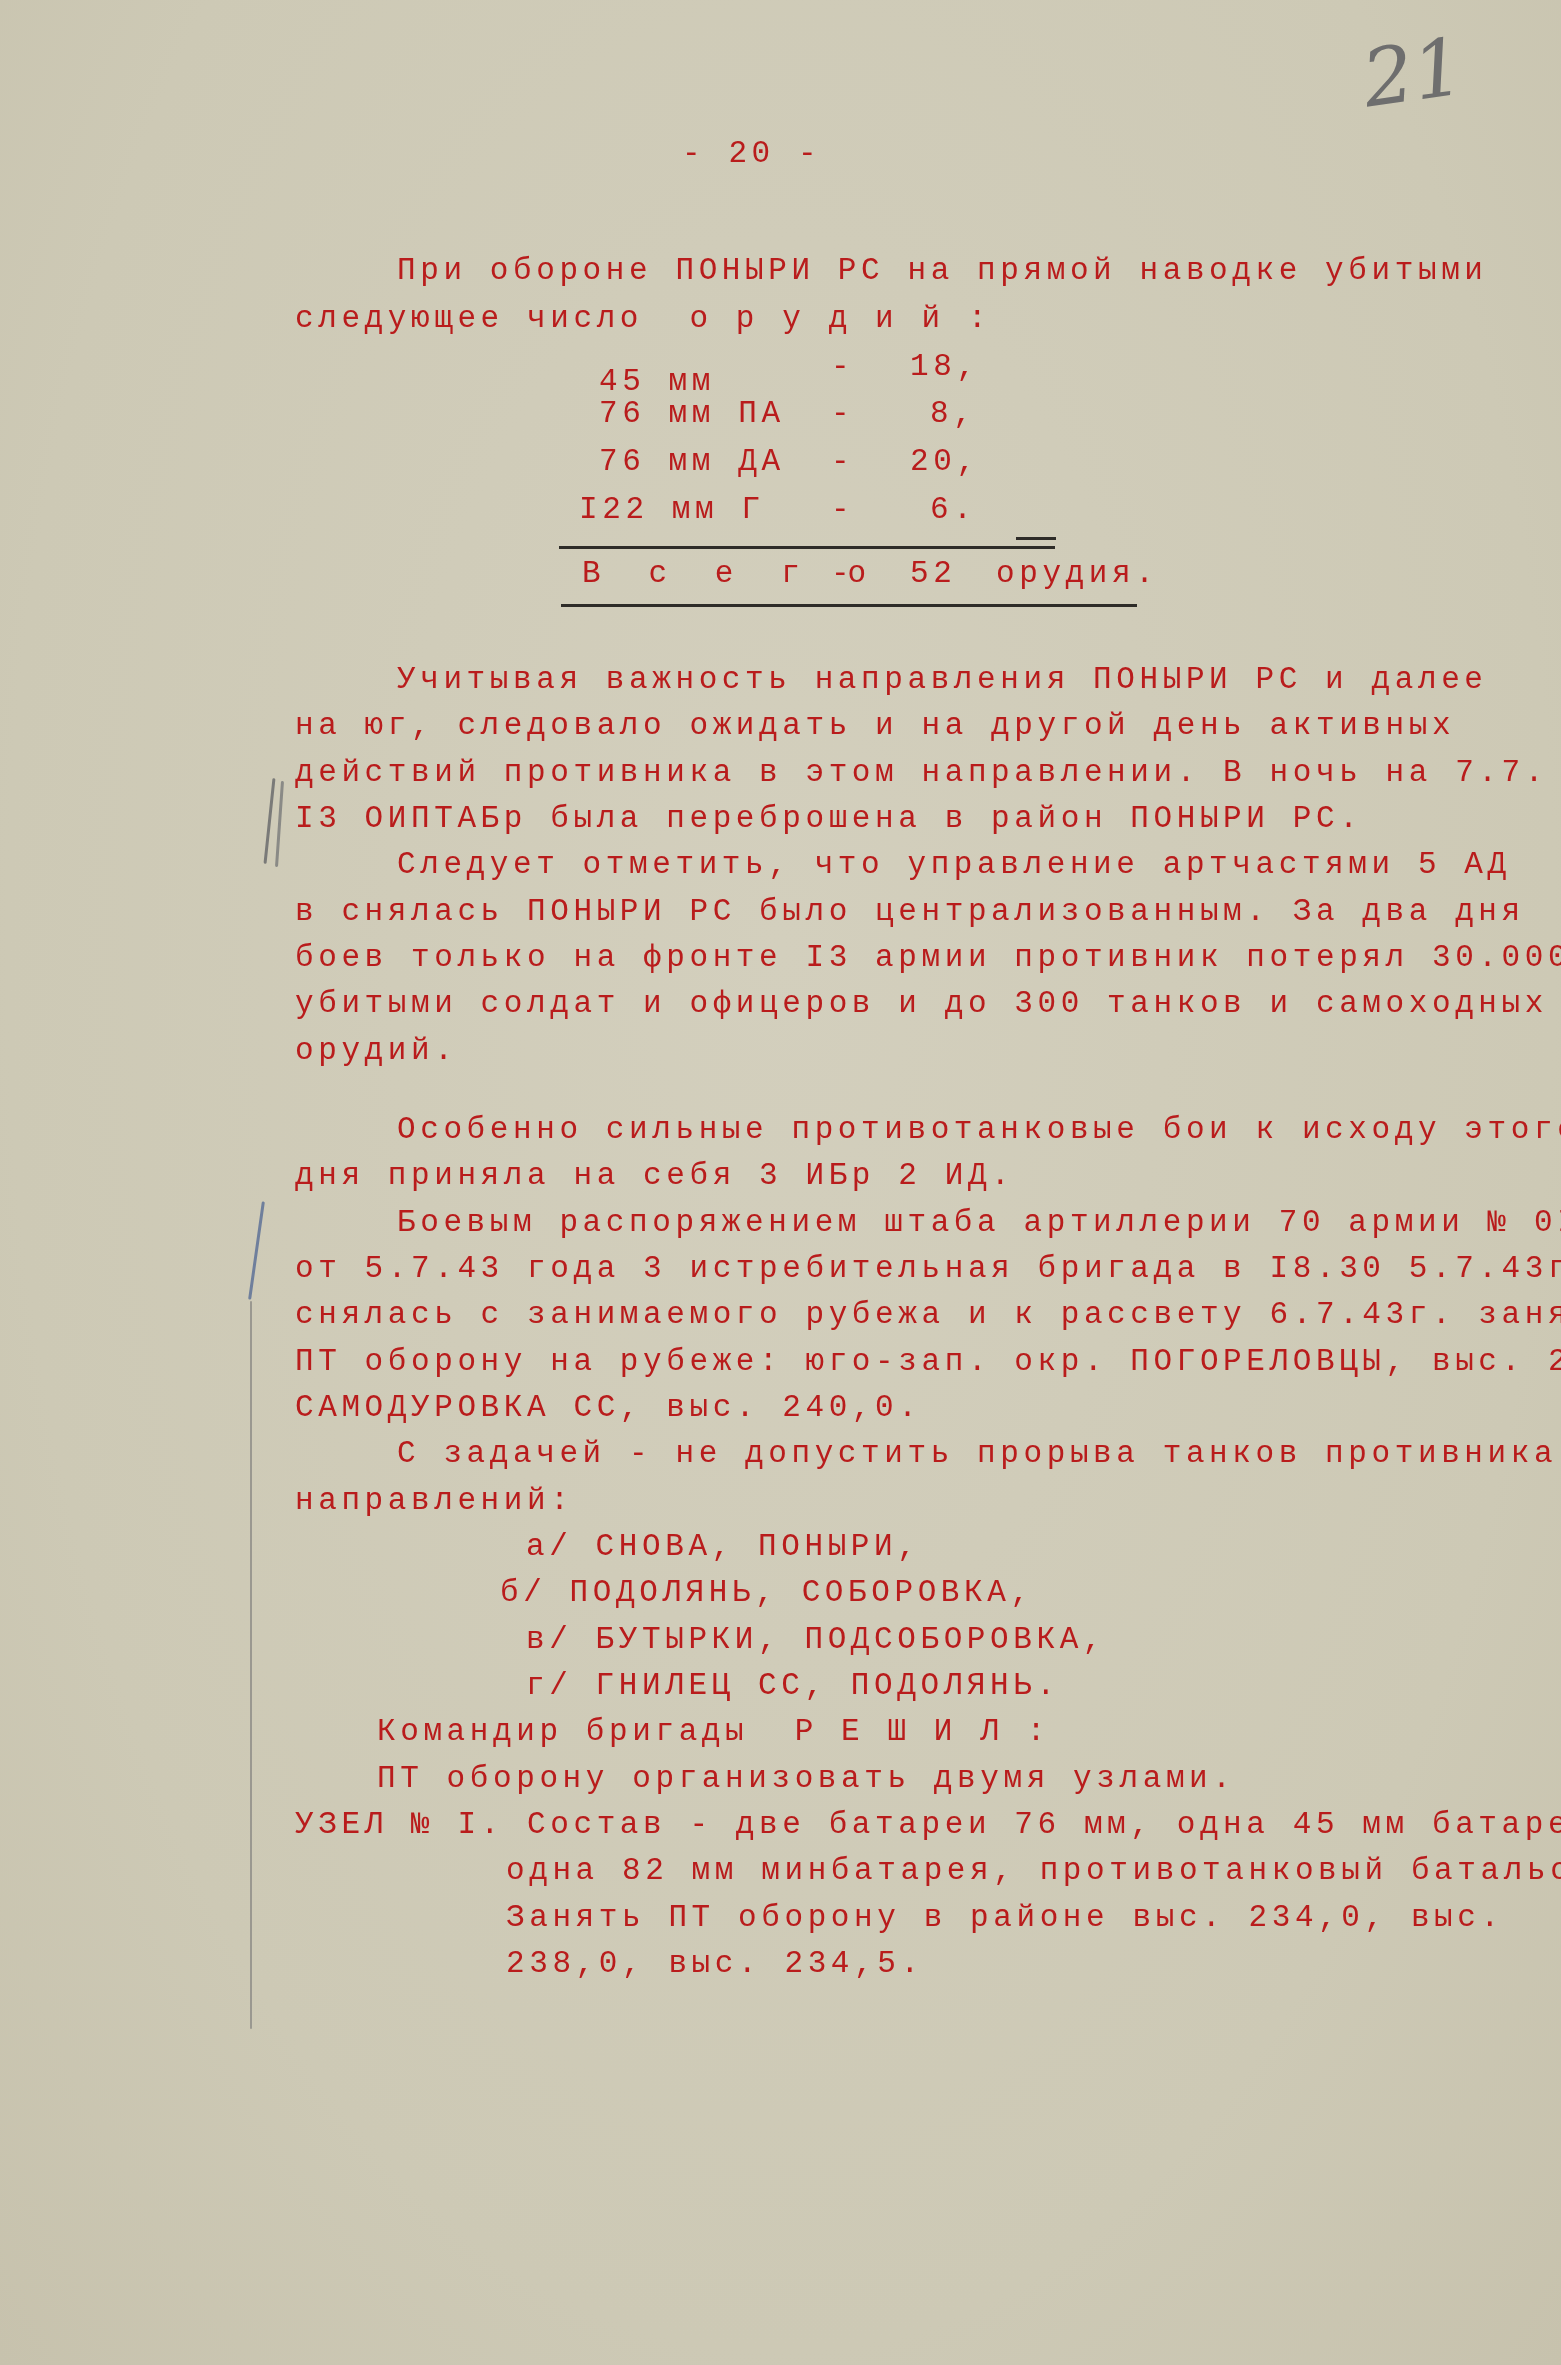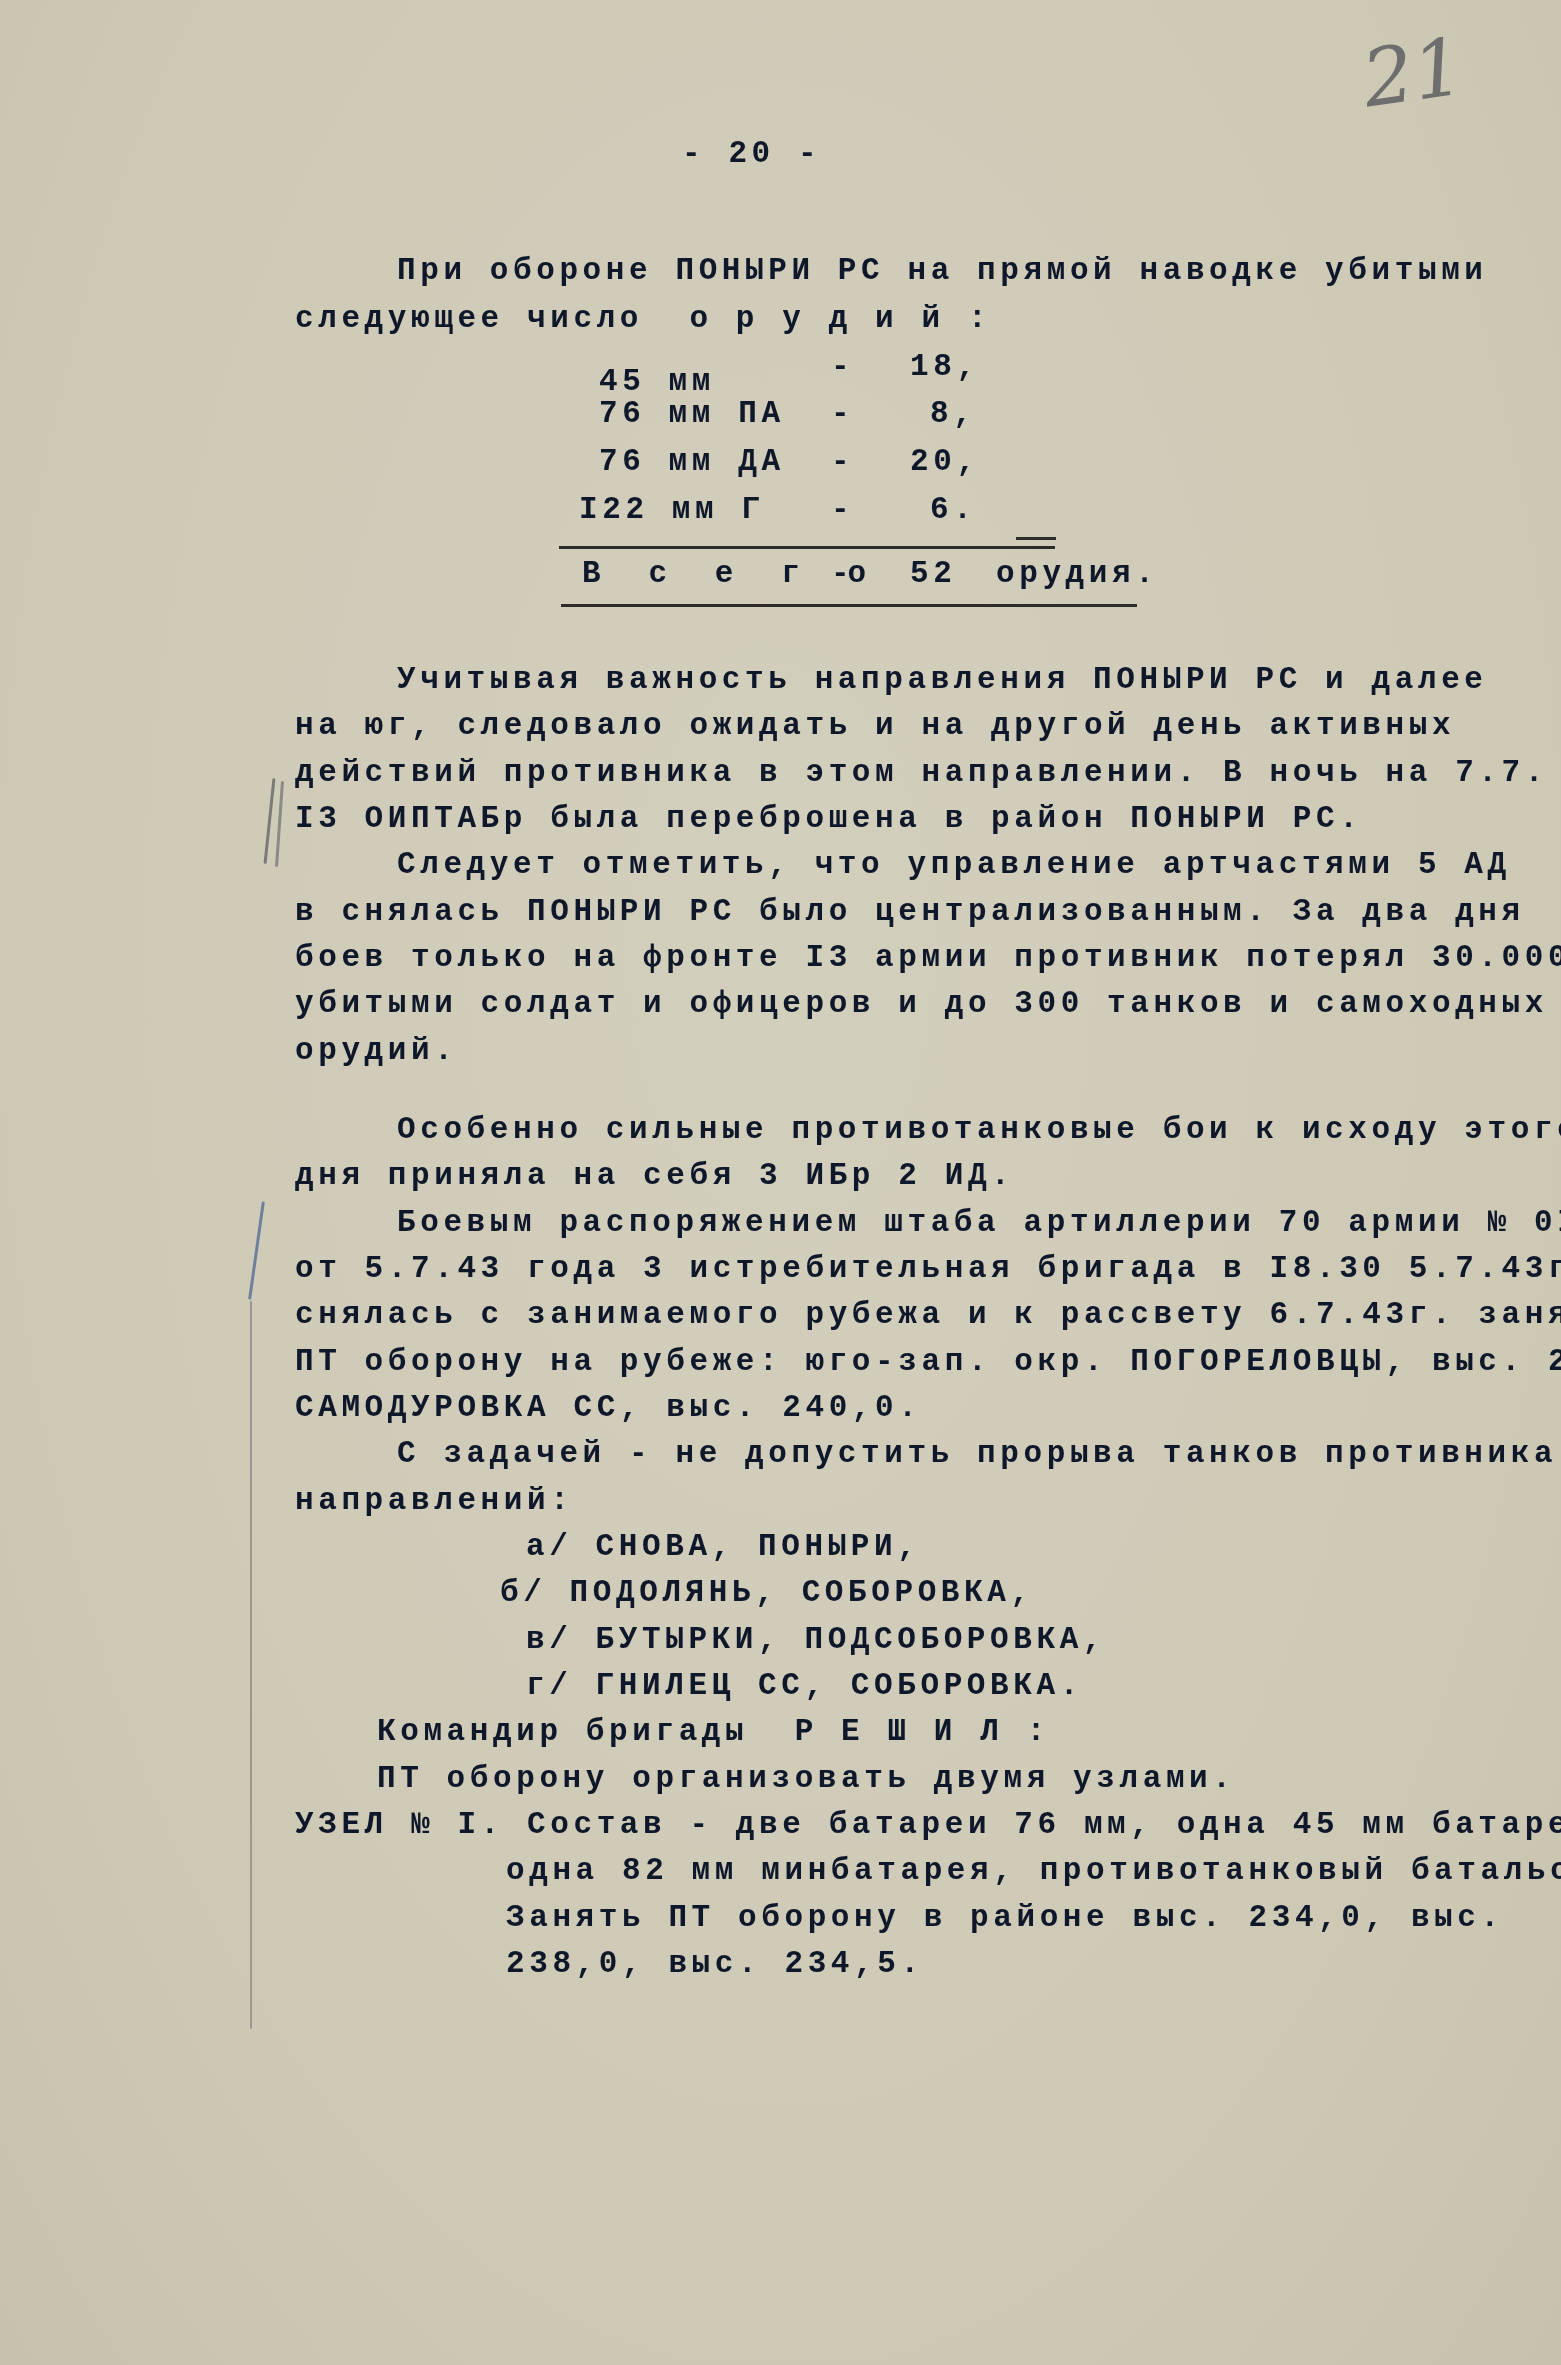--- a/index.html
+++ b/index.html
@@ -3,21 +3,21 @@
 <meta charset="utf-8">
 <style>
   html, body { margin:0; padding:0; }
   body {
     width:1561px; height:2366px; position:relative; overflow:hidden;
     background:#cfcbb8;
     background-image: radial-gradient(ellipse at 50% 40%, #d3cfbd 0%, #cdc9b5 70%, #c7c2ad 100%);
     font-family:"Liberation Mono","DejaVu Sans Mono",monospace;
     color:#2a2824;
   }
-  .t { position:absolute; white-space:pre; font-size:31px; line-height:1; letter-spacing:4.6px; font-weight:bold; color:#0f172a; }
+  .t { position:absolute; white-space:pre; font-size:31px; line-height:1; letter-spacing:4.6px; font-weight:normal; color:#b91c1c; }
   .ln { position:absolute; height:3.3px; background:#2e2c28; }
   .pencil { position:absolute; width:3.3px; border-radius:2px; }
   .folio { position:absolute; font-family:"DejaVu Serif",serif; font-style:italic; font-size:79px; color:#6e6e6e; transform:rotate(-8deg); }
 </style>
 </head>
 <body>
 
 <div class="folio" style="left:1363px;top:26.5px;">21</div>
 <div class="t" style="left:682px;top:138px;">- 20 -</div>
 
@@ -73,21 +73,21 @@
   <div class="t" style="left:295px;top:1253px;">от 5.7.43 года 3 истребительная бригада в I8.30 5.7.43г.</div>
   <div class="t" style="left:295px;top:1299px;">снялась с занимаемого рубежа и к рассвету 6.7.43г. заняла</div>
   <div class="t" style="left:295px;top:1346px;">ПТ оборону на рубеже: юго-зап. окр. ПОГОРЕЛОВЦЫ, выс. 238,I,</div>
   <div class="t" style="left:295px;top:1392px;">САМОДУРОВКА СС, выс. 240,0.</div>
   <div class="t" style="left:397px;top:1438px;">С задачей - не допустить прорыва танков противника с</div>
   <div class="t" style="left:295px;top:1485px;">направлений:</div>
 
   <div class="t" style="left:526px;top:1531px;">а/ СНОВА, ПОНЫРИ,</div>
   <div class="t" style="left:500px;top:1577px;">б/ ПОДОЛЯНЬ, СОБОРОВКА,</div>
   <div class="t" style="left:526px;top:1624px;">в/ БУТЫРКИ, ПОДСОБОРОВКА,</div>
-  <div class="t" style="left:526px;top:1670px;">г/ ГНИЛЕЦ СС, СОБОРОВКА.</div>
+  <div class="t" style="left:526px;top:1670px;">г/ ГНИЛЕЦ СС, ПОДОЛЯНЬ.</div>
 
   <div class="t" style="left:377px;top:1716px;">Командир бригады  Р Е Ш И Л :</div>
   <div class="t" style="left:377px;top:1763px;">ПТ оборону организовать двумя узлами.</div>
   <div class="t" style="left:295px;top:1809px;">УЗЕЛ № I. Состав - две батареи 76 мм, одна 45 мм батарея,</div>
   <div class="t" style="left:506px;top:1855px;">одна 82 мм минбатарея, противотанковый батальон.</div>
   <div class="t" style="left:506px;top:1902px;">Занять ПТ оборону в районе выс. 234,0, выс.</div>
   <div class="t" style="left:506px;top:1948px;">238,0, выс. 234,5.</div>
 </div>
 
 <div class="pencil" style="left:268px;top:778px;height:86px;background:#7a7a78;transform:rotate(6deg);"></div>

